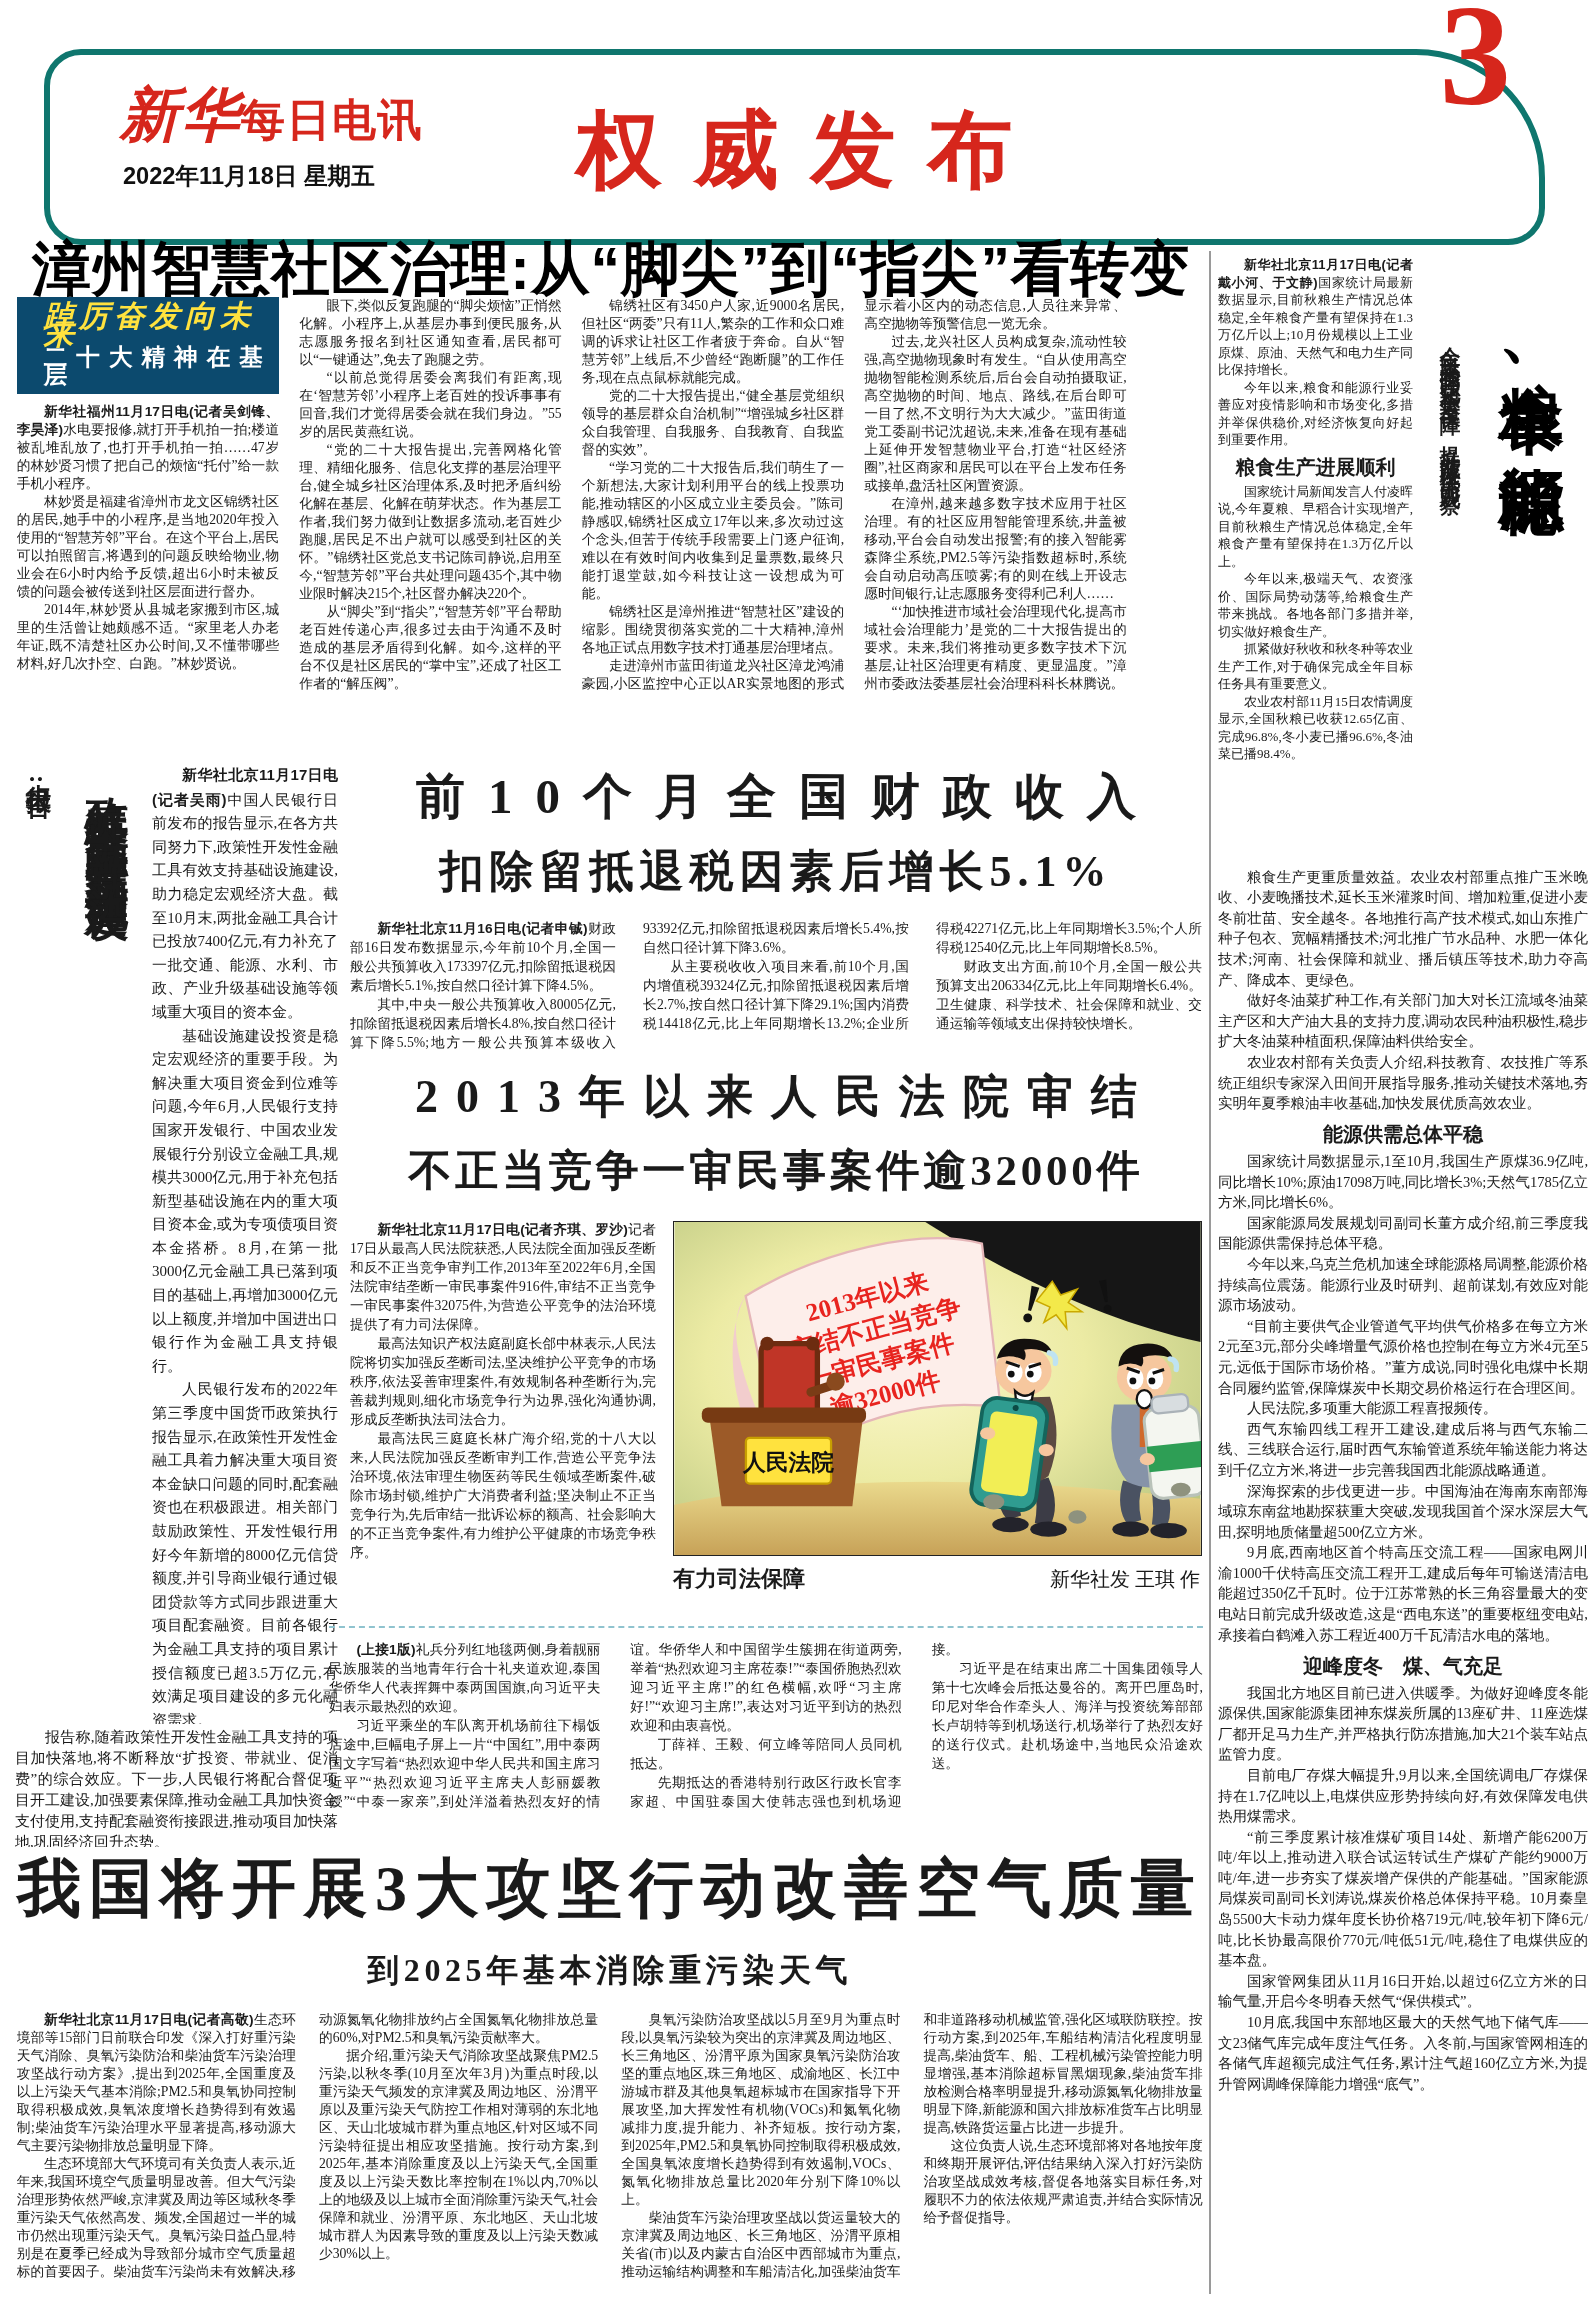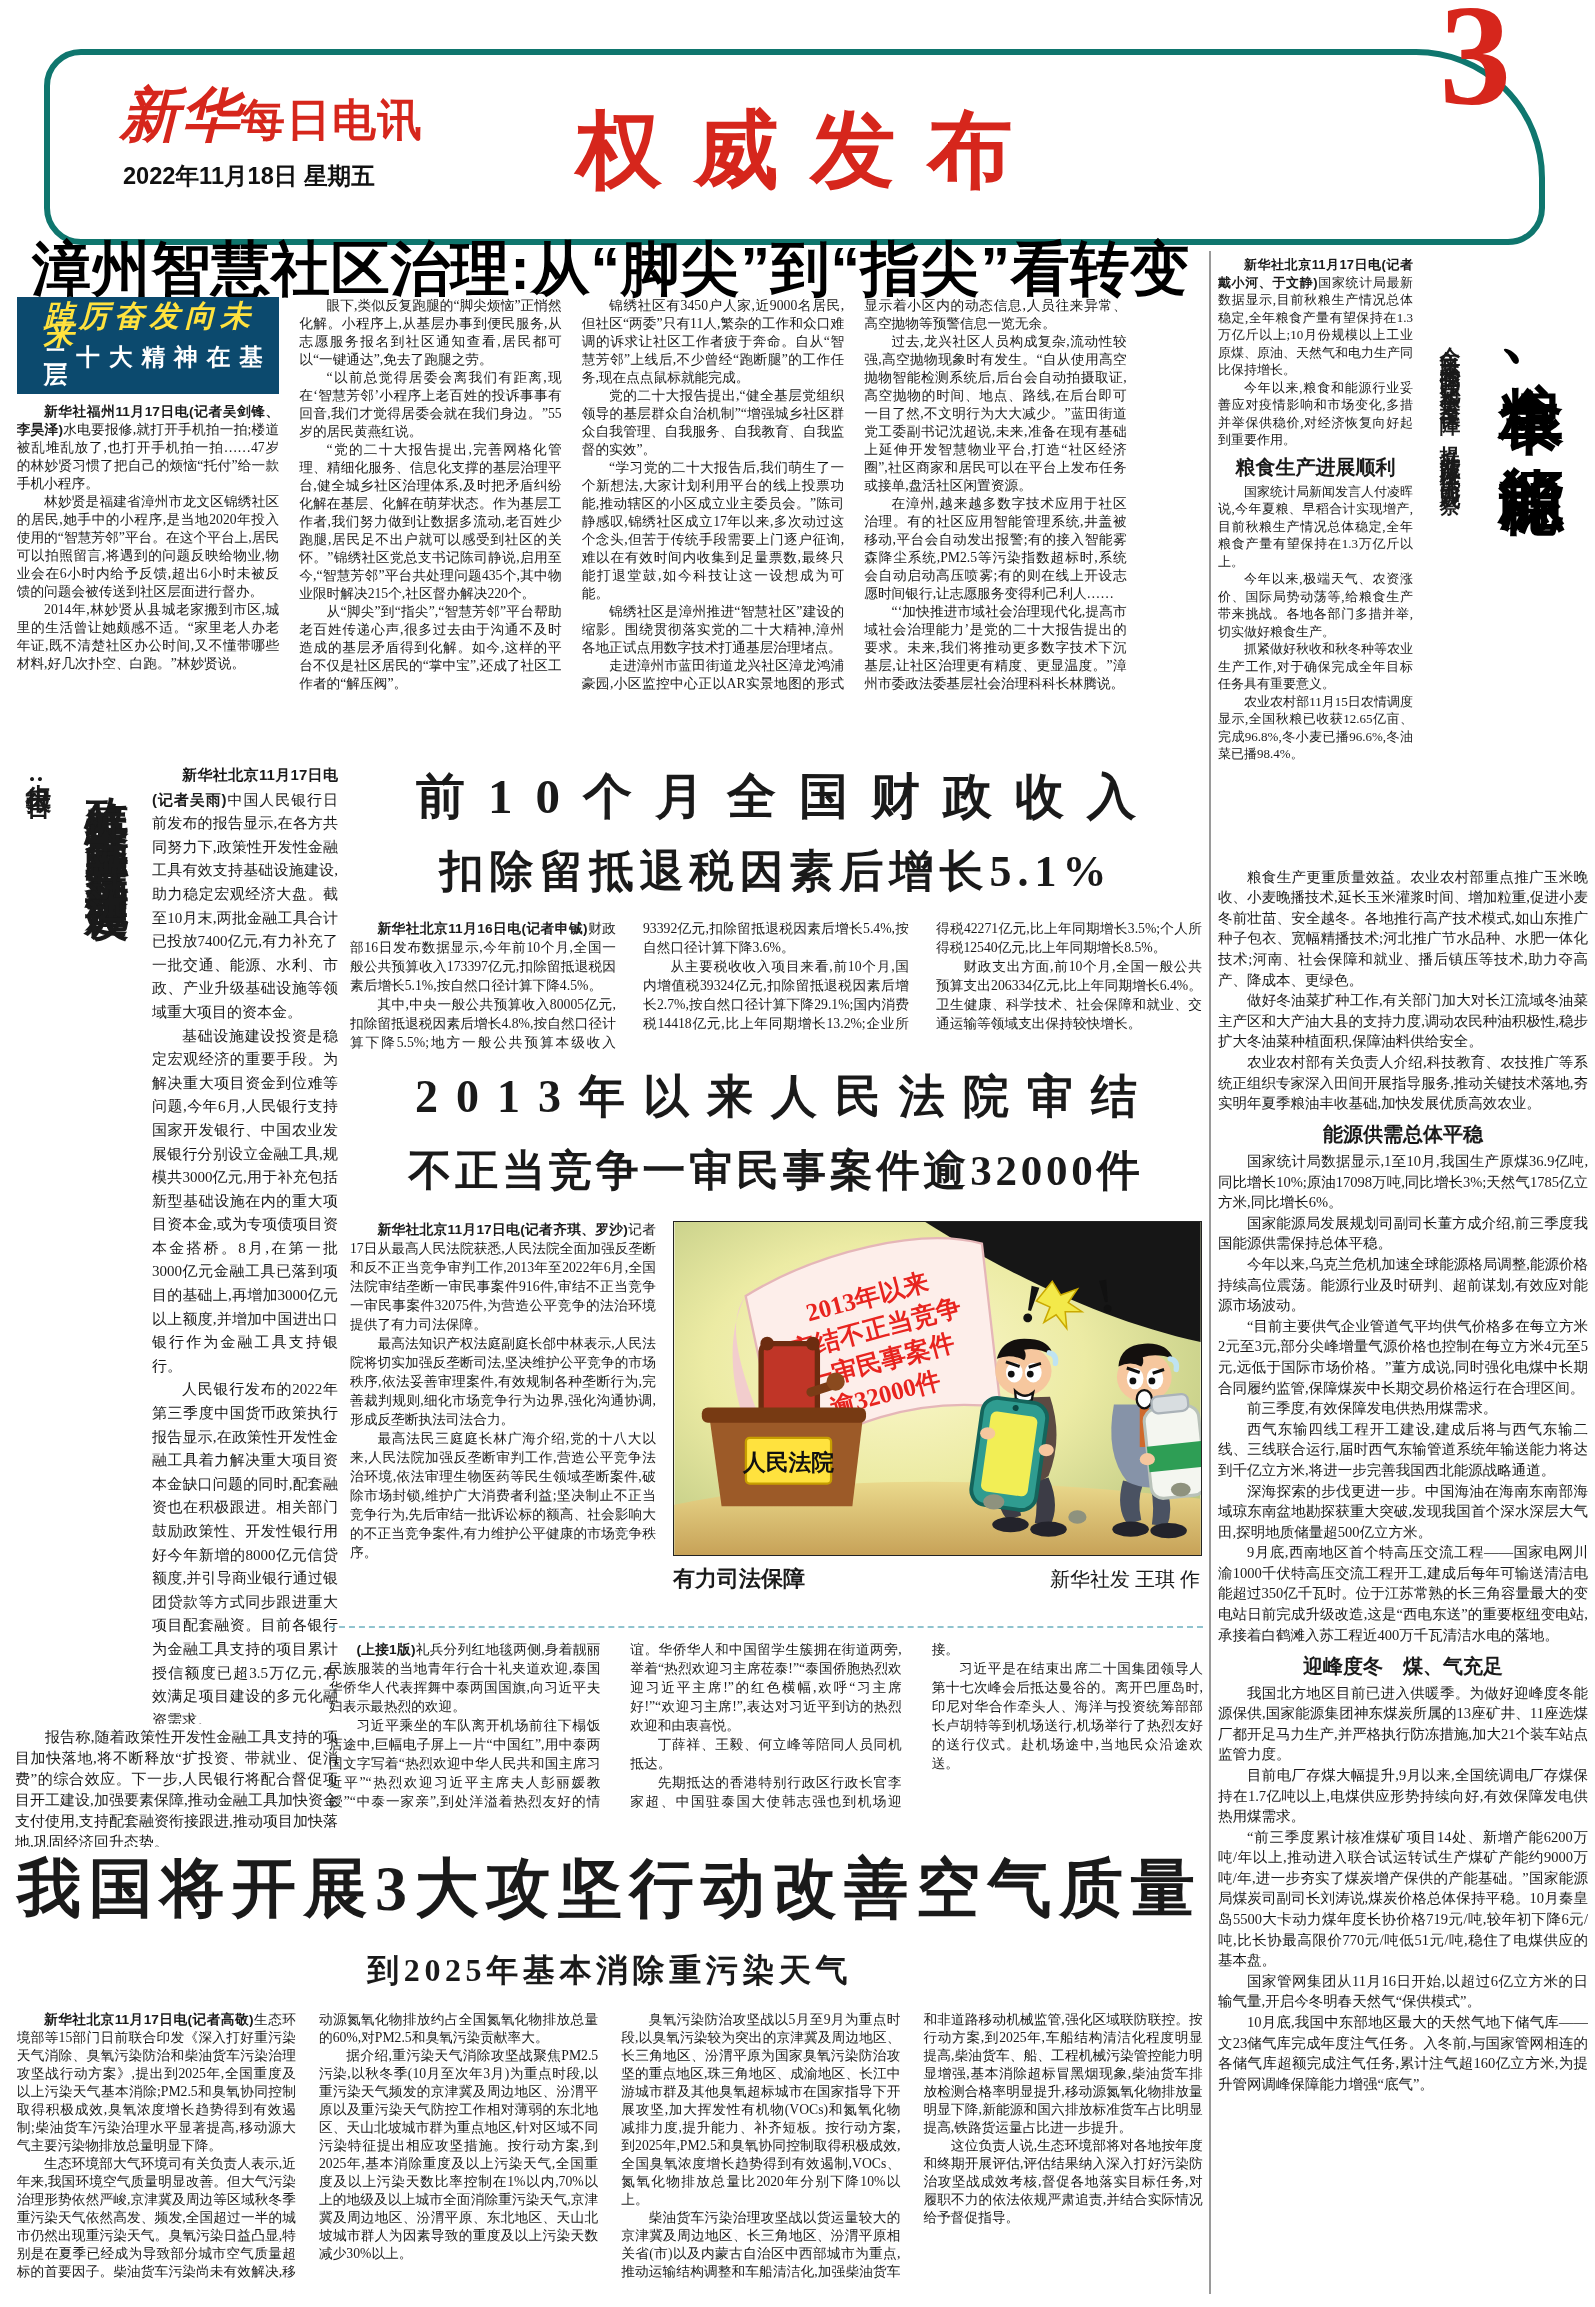--- a/index.html
+++ b/index.html
@@ -281,21 +281,21 @@
       <p class="p"><span>习近平是在结束出席二十国集团领导人第十七次峰会后抵达曼谷的。离开巴厘岛时,印尼对华合作牵头人、海洋与投资统筹部部长卢胡特等到机场送行,机场举行了热烈友好的送行仪式。赴机场途中,当地民众沿途欢送。</span></p>
     </section>
 
   <section class="air">
     <div class="ah1">我国将开展3大攻坚行动改善空气质量</div>
     <div class="ah2">到2025年基本消除重污染天气</div>
     <div class="air-body">
 
     <p class="p"><b>新华社北京11月17日电(记者高敬)</b><span>生态环境部等15部门日前联合印发《深入打好重污染天气消除、臭氧污染防治和柴油货车污染治理攻坚战行动方案》,提出到2025年,全国重度及以上污染天气基本消除;PM2.5和臭氧协同控制取得积极成效,臭氧浓度增长趋势得到有效遏制;柴油货车污染治理水平显著提高,移动源大气主要污染物排放总量明显下降。</span></p>
         <p class="p"><span>生态环境部大气环境司有关负责人表示,近年来,我国环境空气质量明显改善。但大气污染治理形势依然严峻,京津冀及周边等区域秋冬季重污染天气依然高发、频发,全国超过一半的城市仍然出现重污染天气。臭氧污染日益凸显,特别是在夏季已经成为导致部分城市空气质量超标的首要因子。柴油货车污染尚未有效解决,移动源氮氧化物排放约占全国氮氧化物排放总量的60%,对PM2.5和臭氧污染贡献率大。</span></p>
-        <p class="p"><span>据介绍,重污染天气消除攻坚战聚焦PM2.5污染,以秋冬季(10月至次年3月)为重点时段,以重污染天气频发的京津冀及周边地区、汾渭平原以及重污染天气防控工作相对薄弱的东北地区、天山北坡城市群为重点地区,针对区域不同污染特征提出相应攻坚措施。按行动方案,到2025年,基本消除重度及以上污染天气,全国重度及以上污染天数比率控制在1%以内,70%以上的地级及以上城市全面消除重污染天气,京津冀及周边地区、汾渭平原、东北地区、天山北坡城市群人为因素导致的重度及以上污染天数减少30%以上。</span></p>
+        <p class="p"><span>据介绍,重污染天气消除攻坚战聚焦PM2.5污染,以秋冬季(10月至次年3月)为重点时段,以重污染天气频发的京津冀及周边地区、汾渭平原以及重污染天气防控工作相对薄弱的东北地区、天山北坡城市群为重点地区,针对区域不同污染特征提出相应攻坚措施。按行动方案,到2025年,基本消除重度及以上污染天气,全国重度及以上污染天数比率控制在1%以内,70%以上的地级及以上城市全面消除重污染天气,社会保障和就业、汾渭平原、东北地区、天山北坡城市群人为因素导致的重度及以上污染天数减少30%以上。</span></p>
         <p class="p"><span>臭氧污染防治攻坚战以5月至9月为重点时段,以臭氧污染较为突出的京津冀及周边地区、长三角地区、汾渭平原为国家臭氧污染防治攻坚的重点地区,珠三角地区、成渝地区、长江中游城市群及其他臭氧超标城市在国家指导下开展攻坚,加大挥发性有机物(VOCs)和氮氧化物减排力度,提升能力、补齐短板。按行动方案,到2025年,PM2.5和臭氧协同控制取得积极成效,全国臭氧浓度增长趋势得到有效遏制,VOCs、氮氧化物排放总量比2020年分别下降10%以上。</span></p>
         <p class="p"><span>柴油货车污染治理攻坚战以货运量较大的京津冀及周边地区、长三角地区、汾渭平原相关省(市)以及内蒙古自治区中西部城市为重点,推动运输结构调整和车船清洁化,加强柴油货车和非道路移动机械监管,强化区域联防联控。按行动方案,到2025年,车船结构清洁化程度明显提高,柴油货车、船、工程机械污染管控能力明显增强,基本消除超标冒黑烟现象,柴油货车排放检测合格率明显提升,移动源氮氧化物排放量明显下降,新能源和国六排放标准货车占比明显提高,铁路货运量占比进一步提升。</span></p>
         <p class="p"><span>这位负责人说,生态环境部将对各地按年度和终期开展评估,评估结果纳入深入打好污染防治攻坚战成效考核,督促各地落实目标任务,对履职不力的依法依规严肃追责,并结合实际情况给予督促指导。</span></p>
       </div>
   </section>
 
   <div class="vrule"></div>
   <aside class="sidebar">
     <div class="sb-top">
       <div class="sb-col">
@@ -325,21 +325,21 @@
           <p class="p"><span>做好冬油菜扩种工作,有关部门加大对长江流域冬油菜主产区和大产油大县的支持力度,调动农民种油积极性,稳步扩大冬油菜种植面积,保障油料供给安全。</span></p>
           <p class="p"><span>农业农村部有关负责人介绍,科技教育、农技推广等系统正组织专家深入田间开展指导服务,推动关键技术落地,夯实明年夏季粮油丰收基础,加快发展优质高效农业。</span></p>
         </div>
       <div class="sb-head">能源供需总体平稳</div>
       <div>
 
       <p class="p"><span>国家统计局数据显示,1至10月,我国生产原煤36.9亿吨,同比增长10%;原油17098万吨,同比增长3%;天然气1785亿立方米,同比增长6%。</span></p>
           <p class="p"><span>国家能源局发展规划司副司长董方成介绍,前三季度我国能源供需保持总体平稳。</span></p>
           <p class="p"><span>今年以来,乌克兰危机加速全球能源格局调整,能源价格持续高位震荡。能源行业及时研判、超前谋划,有效应对能源市场波动。</span></p>
           <p class="p"><span>“目前主要供气企业管道气平均供气价格多在每立方米2元至3元,部分尖峰增量气源价格也控制在每立方米4元至5元,远低于国际市场价格。”董方成说,同时强化电煤中长期合同履约监管,保障煤炭中长期交易价格运行在合理区间。</span></p>
-          <p class="p"><span>前三季度,有效保障发电供热用煤需求。</span></p>
+          <p class="p"><span>人民法院,多项重大能源工程喜报频传。</span></p>
           <p class="p"><span>西气东输四线工程开工建设,建成后将与西气东输二线、三线联合运行,届时西气东输管道系统年输送能力将达到千亿立方米,将进一步完善我国西北能源战略通道。</span></p>
           <p class="p"><span>深海探索的步伐更进一步。中国海油在海南东南部海域琼东南盆地勘探获重大突破,发现我国首个深水深层大气田,探明地质储量超500亿立方米。</span></p>
           <p class="p"><span>9月底,西南地区首个特高压交流工程——国家电网川渝1000千伏特高压交流工程开工,建成后每年可输送清洁电能超过350亿千瓦时。位于江苏常熟的长三角容量最大的变电站日前完成升级改造,这是“西电东送”的重要枢纽变电站,承接着白鹤滩入苏工程近400万千瓦清洁水电的落地。</span></p>
         </div>
       <div class="sb-head">迎峰度冬　煤、气充足</div>
       <div>
 
       <p class="p"><span>我国北方地区目前已进入供暖季。为做好迎峰度冬能源保供,国家能源集团神东煤炭所属的13座矿井、11座选煤厂都开足马力生产,并严格执行防冻措施,加大21个装车站点监管力度。</span></p>
           <p class="p"><span>目前电厂存煤大幅提升,9月以来,全国统调电厂存煤保持在1.7亿吨以上,电煤供应形势持续向好,有效保障发电供热用煤需求。</span></p>
           <p class="p"><span>“前三季度累计核准煤矿项目14处、新增产能6200万吨/年以上,推动进入联合试运转试生产煤矿产能约9000万吨/年,进一步夯实了煤炭增产保供的产能基础。”国家能源局煤炭司副司长刘涛说,煤炭价格总体保持平稳。10月秦皇岛5500大卡动力煤年度长协价格719元/吨,较年初下降6元/吨,比长协最高限价770元/吨低51元/吨,稳住了电煤供应的基本盘。</span></p>

